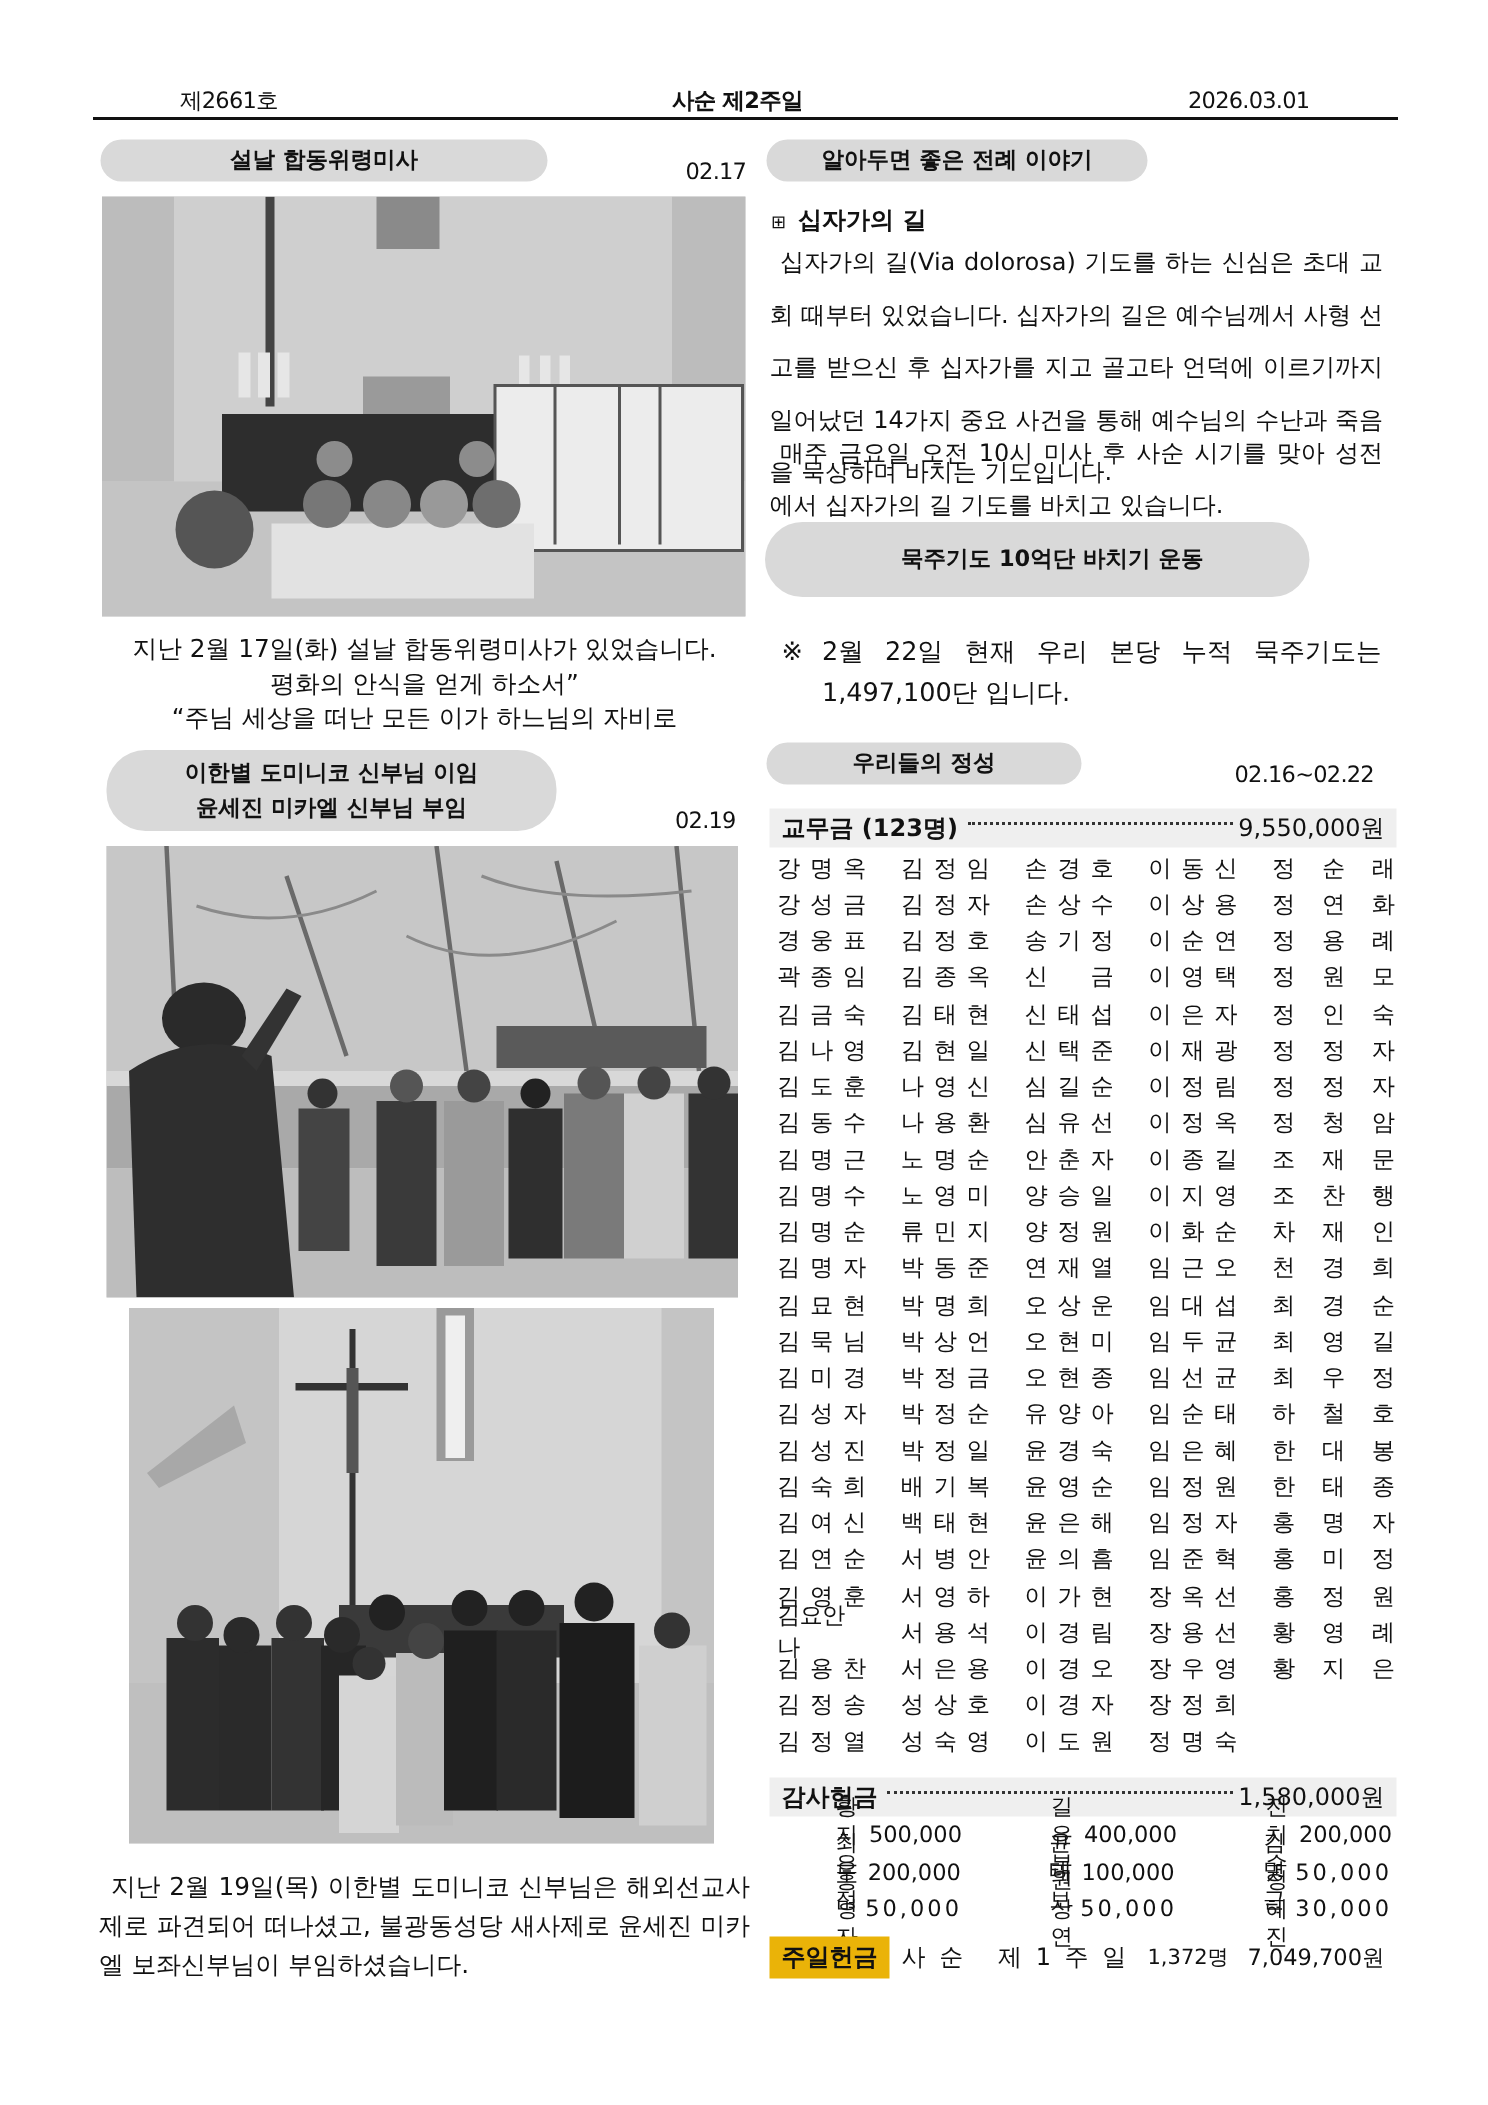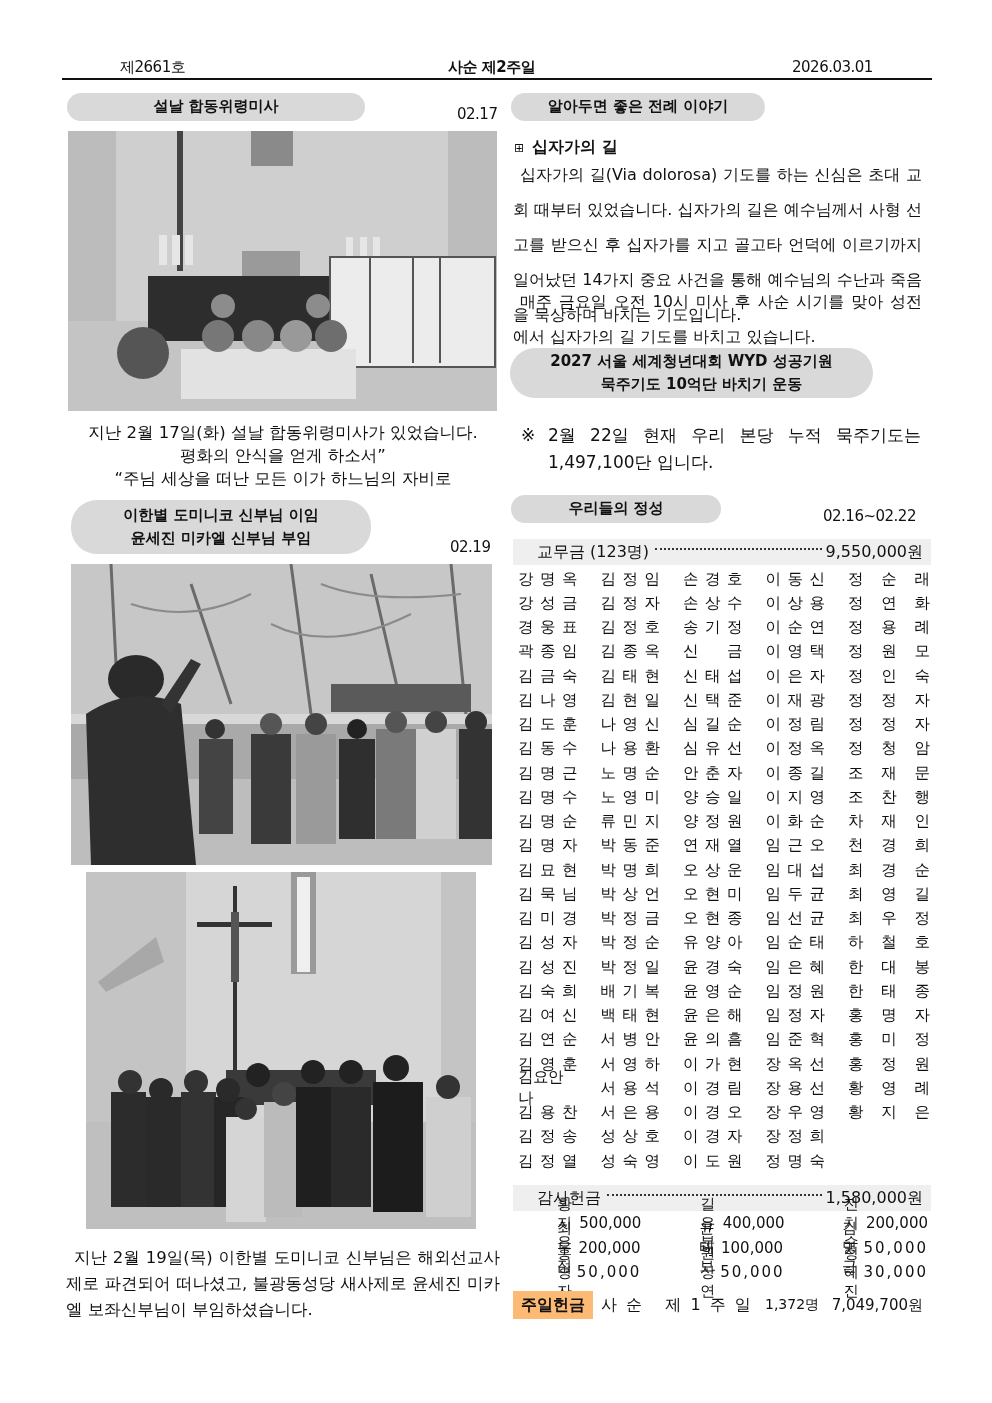--- a/index.html
+++ b/index.html
@@ -22,38 +22,38 @@
   
   .photo { position: absolute; overflow: hidden; background: #bdbdbd; }
 
   
   .caption { position: absolute; font-size: 16.5px; line-height: 23px; text-align: center; }
   .body-text { position: absolute; font-size: 16px; line-height: 35px; text-align: justify; }
 
   
   .bar { position: absolute; left: 513px; width: 418px; height: 26px; background: #efefef;
          display: flex; align-items: center; font-size: 16px; }
-  .bar .lbl { font-weight: normal; padding-left: 24px; }
+  .bar .lbl { font-weight: bold; padding-left: 8px; }
   .bar .dots { flex: 1; border-bottom: 2px dotted #333; margin: 0 4px 0 6px; position: relative; top: -3px; }
   .bar .amt { padding-right: 8px; }
 
   .names { position: absolute; left: 518px; top: 567px; width: 412px; }
   .name-row { display: flex; height: 24.25px; align-items: center; font-size: 15.5px; }
   .name-cell { width: 82.5px; display: flex; justify-content: space-between; padding-right: 23px;
                box-sizing: border-box; }
   .name-cell:last-child { padding-right: 0; width: 82px; }
 
   .thanks { position: absolute; left: 518px; top: 1211px; width: 410px; }
   .thanks-row { display: flex; height: 24.5px; align-items: center; font-size: 15px; }
   .thanks-name { width: 58px; letter-spacing: 2px; margin-left: 39px; }
   .thanks-amt { width: 80px; text-align: right; padding-right: 20px; box-sizing: content-box; }
 
   .sunday { position: absolute; left: 513px; top: 1291px; width: 418px; height: 28px;
             display: flex; align-items: center; font-size: 16px; }
-  .sunday .lbl { background: #fdba74; font-weight: bold; padding: 0 8px; height: 28px; line-height: 28px; }
+  .sunday .lbl { background: #eab308; font-weight: bold; padding: 0 8px; height: 28px; line-height: 28px; }
 </style>
 </head>
 <body>
 
 <div class="hdr" style="left:120px">제2661호</div>
 <div class="hdr" style="left:448px;font-weight:bold">사순 제2주일</div>
 <div class="hdr" style="left:792px">2026.03.01</div>
 <div class="hdr-rule"></div>
 
 <div class="pill" style="left:67px;top:93px;width:298px;height:28px">
@@ -182,21 +182,20 @@
   <span style="font-size:12px;margin-right:8px;font-weight:normal">⊞</span><span>십자가의 길</span>
 </div>
 <div class="body-text" style="left:513px;top:157px;width:409px">
   <span style="display:inline-block;width:7px"></span><span>십자가의 길(Via dolorosa) 기도를 하는 신심은 초대 교회 때부터 있었습니다. 십자가의 길은 예수님께서 사형 선고를 받으신 후 십자가를 지고 골고타 언덕에 이르기까지 일어났던 14가지 중요 사건을 통해 예수님의 수난과 죽음을 묵상하며 바치는 기도입니다.</span>
 </div>
 <div class="body-text" style="left:513px;top:284px;width:409px">
   <span style="display:inline-block;width:7px"></span><span>매주 금요일 오전 10시 미사 후 사순 시기를 맞아 성전에서 십자가의 길 기도를 바치고 있습니다.</span>
 </div>
 
 <div class="pill" style="left:510px;top:348px;width:363px;height:50px;border-radius:25px">
-  <span>2027 서울 세계청년대회 WYD 성공기원</span>
   <span style="margin-left:20px">묵주기도 10억단 바치기 운동</span>
 </div>
 <div class="abs" style="left:521px;top:422px;font-size:17px;line-height:27px;width:400px">
   <div style="display:flex;justify-content:space-between">
     <span style="width:27px">※</span>
     <span style="flex:1;text-align:justify;text-align-last:justify">2월 22일 현재 우리 본당 누적 묵주기도는</span>
   </div>
   <div style="padding-left:27px">1,497,100단 입니다.</div>
 </div>
 

